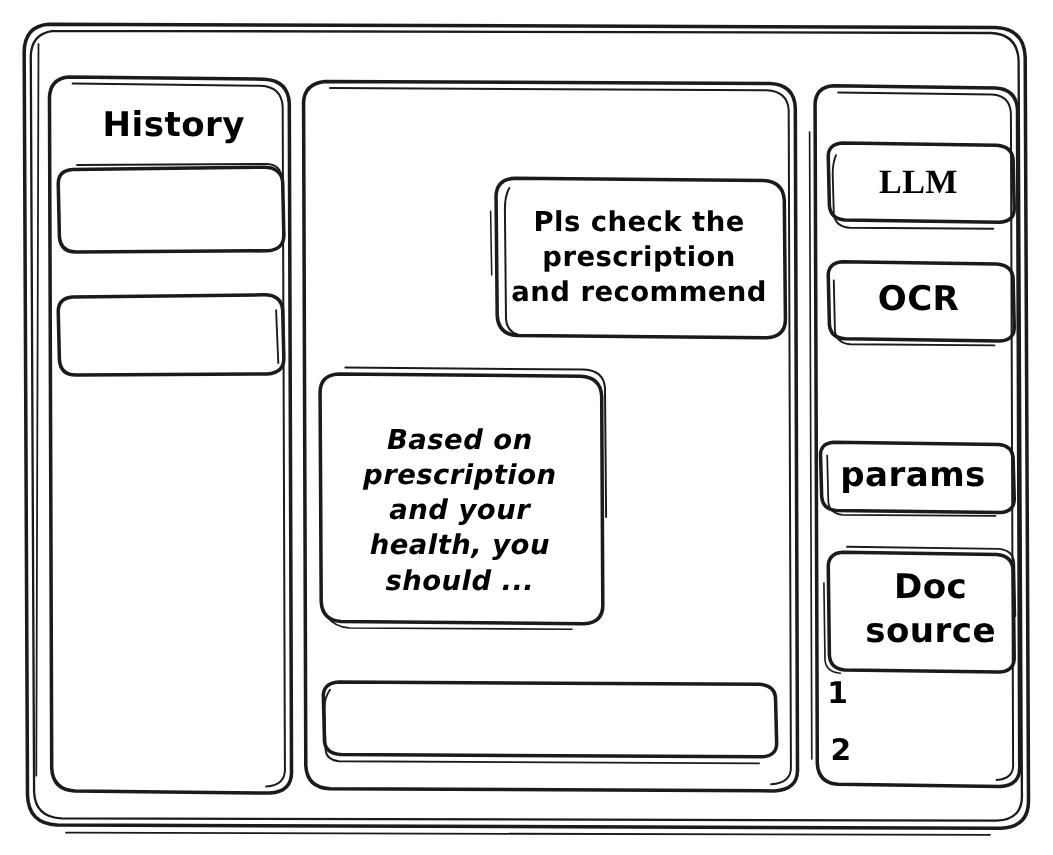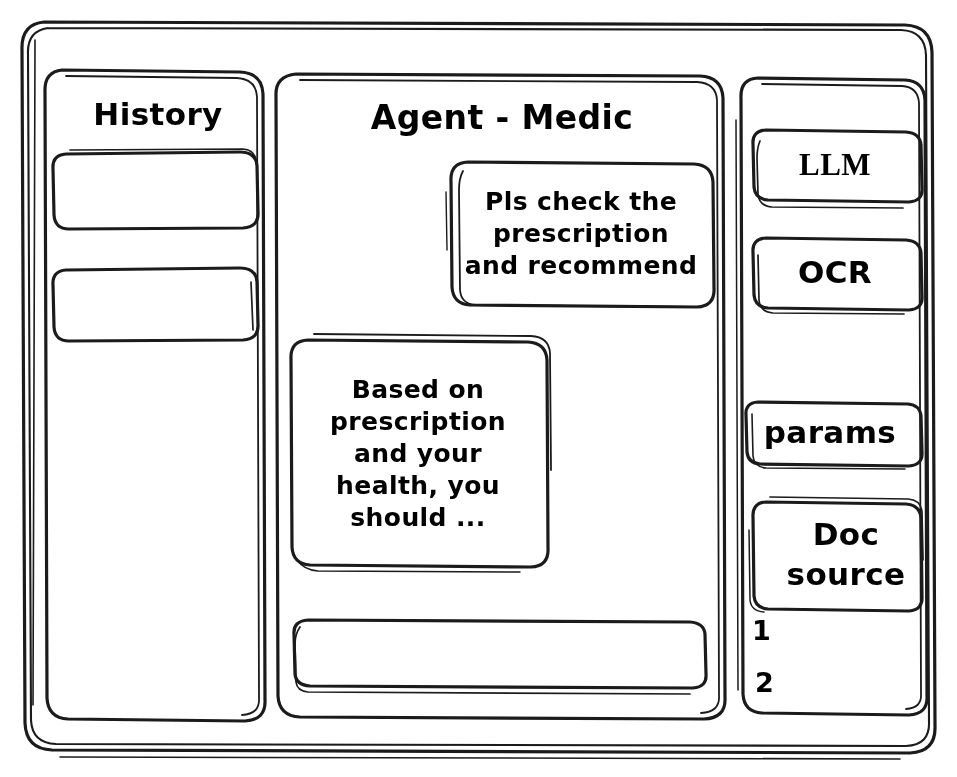--- a/index.html
+++ b/index.html
@@ -78,24 +78,25 @@
   .hist-2 { left: 58px;  top: 268px; width: 198px; height: 68px; }
 
   
   .bubble-user {
     left: 454px; top: 160px;
     width: 254px; height: 148px;
     font-size: 25px;
     padding: 6px 10px;
   }
   .bubble-agent {
-    left: 292px; top: 340px;
+    left: 292px; top: 350px;
     width: 252px; height: 228px;
     font-size: 25px;
     padding: 6px 10px;
+    font-style: italic;
   }
 
   
   .composer {
     left: 296px; top: 618px;
     width: 404px; height: 60px;
     font-size: 20px;
     color: #8d8d8d;
     justify-content: flex-start;
     padding-left: 16px;
@@ -197,21 +198,20 @@
   </svg>
 
   <div class="layer">
 
     <div class="node hand title-history">History</div>
 
     <div class="node hist-1 hand"></div>
 
     <div class="node hist-2 hand"></div>
 
-    <div class="node hand title-agent">Agent - Medic</div>
 
     <div class="node hand bubble-user">Pls check the
 prescription
 and recommend</div>
 
     <div class="node hand bubble-agent">Based on
 prescription
 and your
 health, you
 should ...</div>

